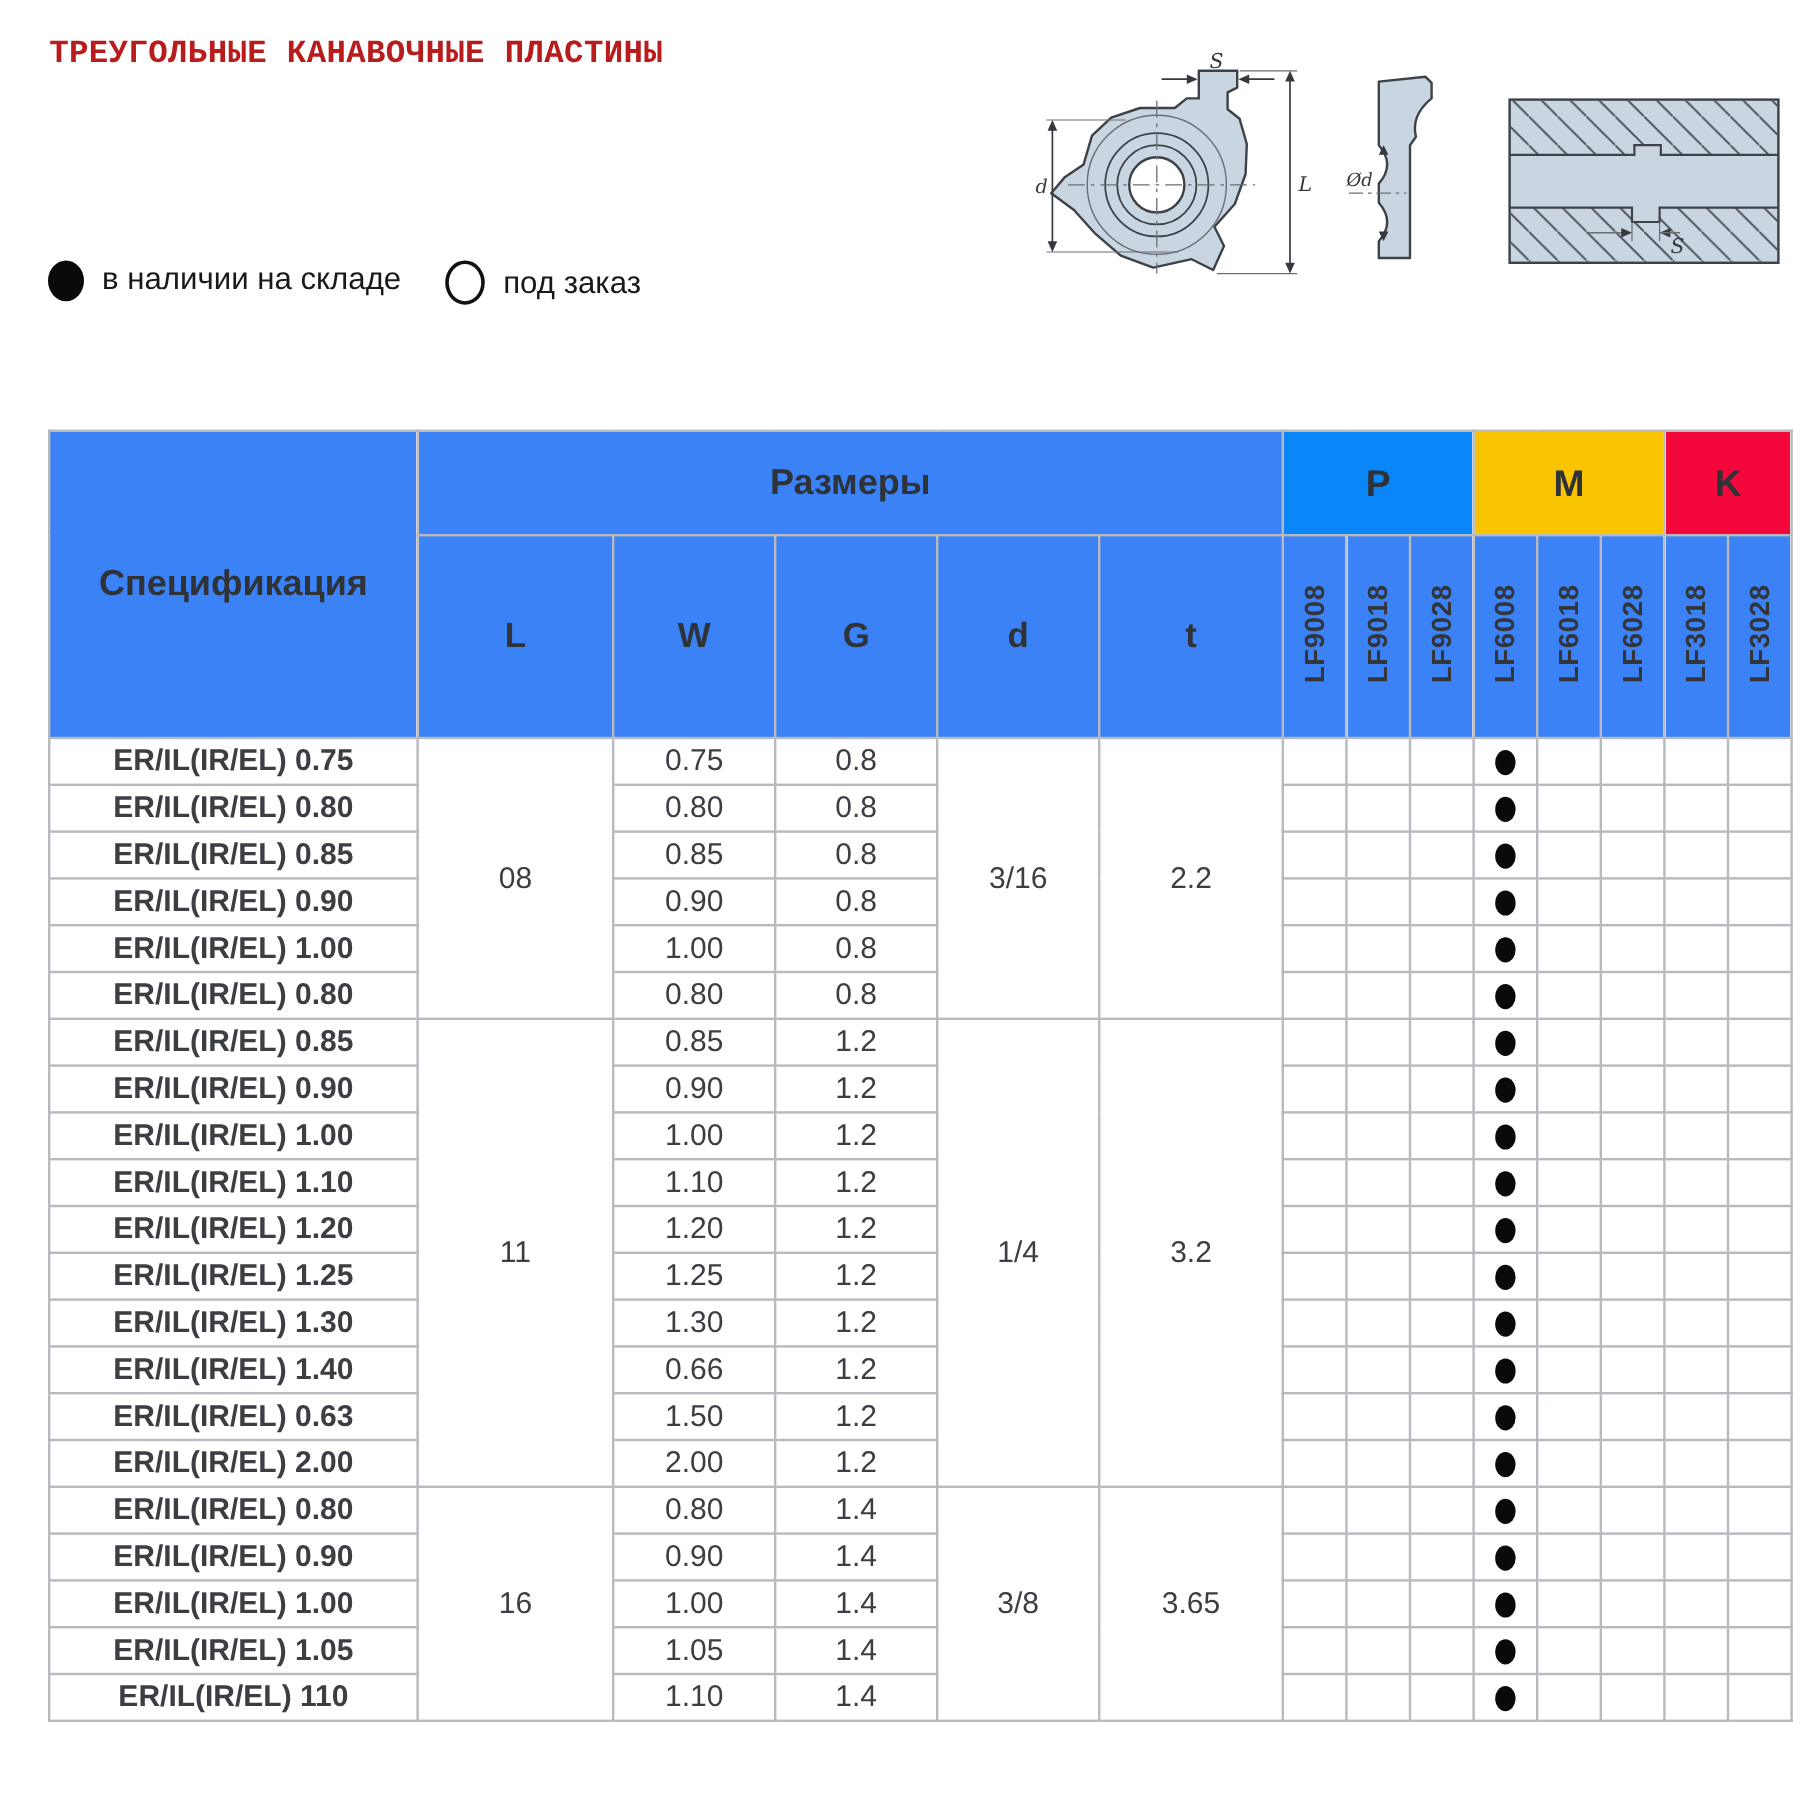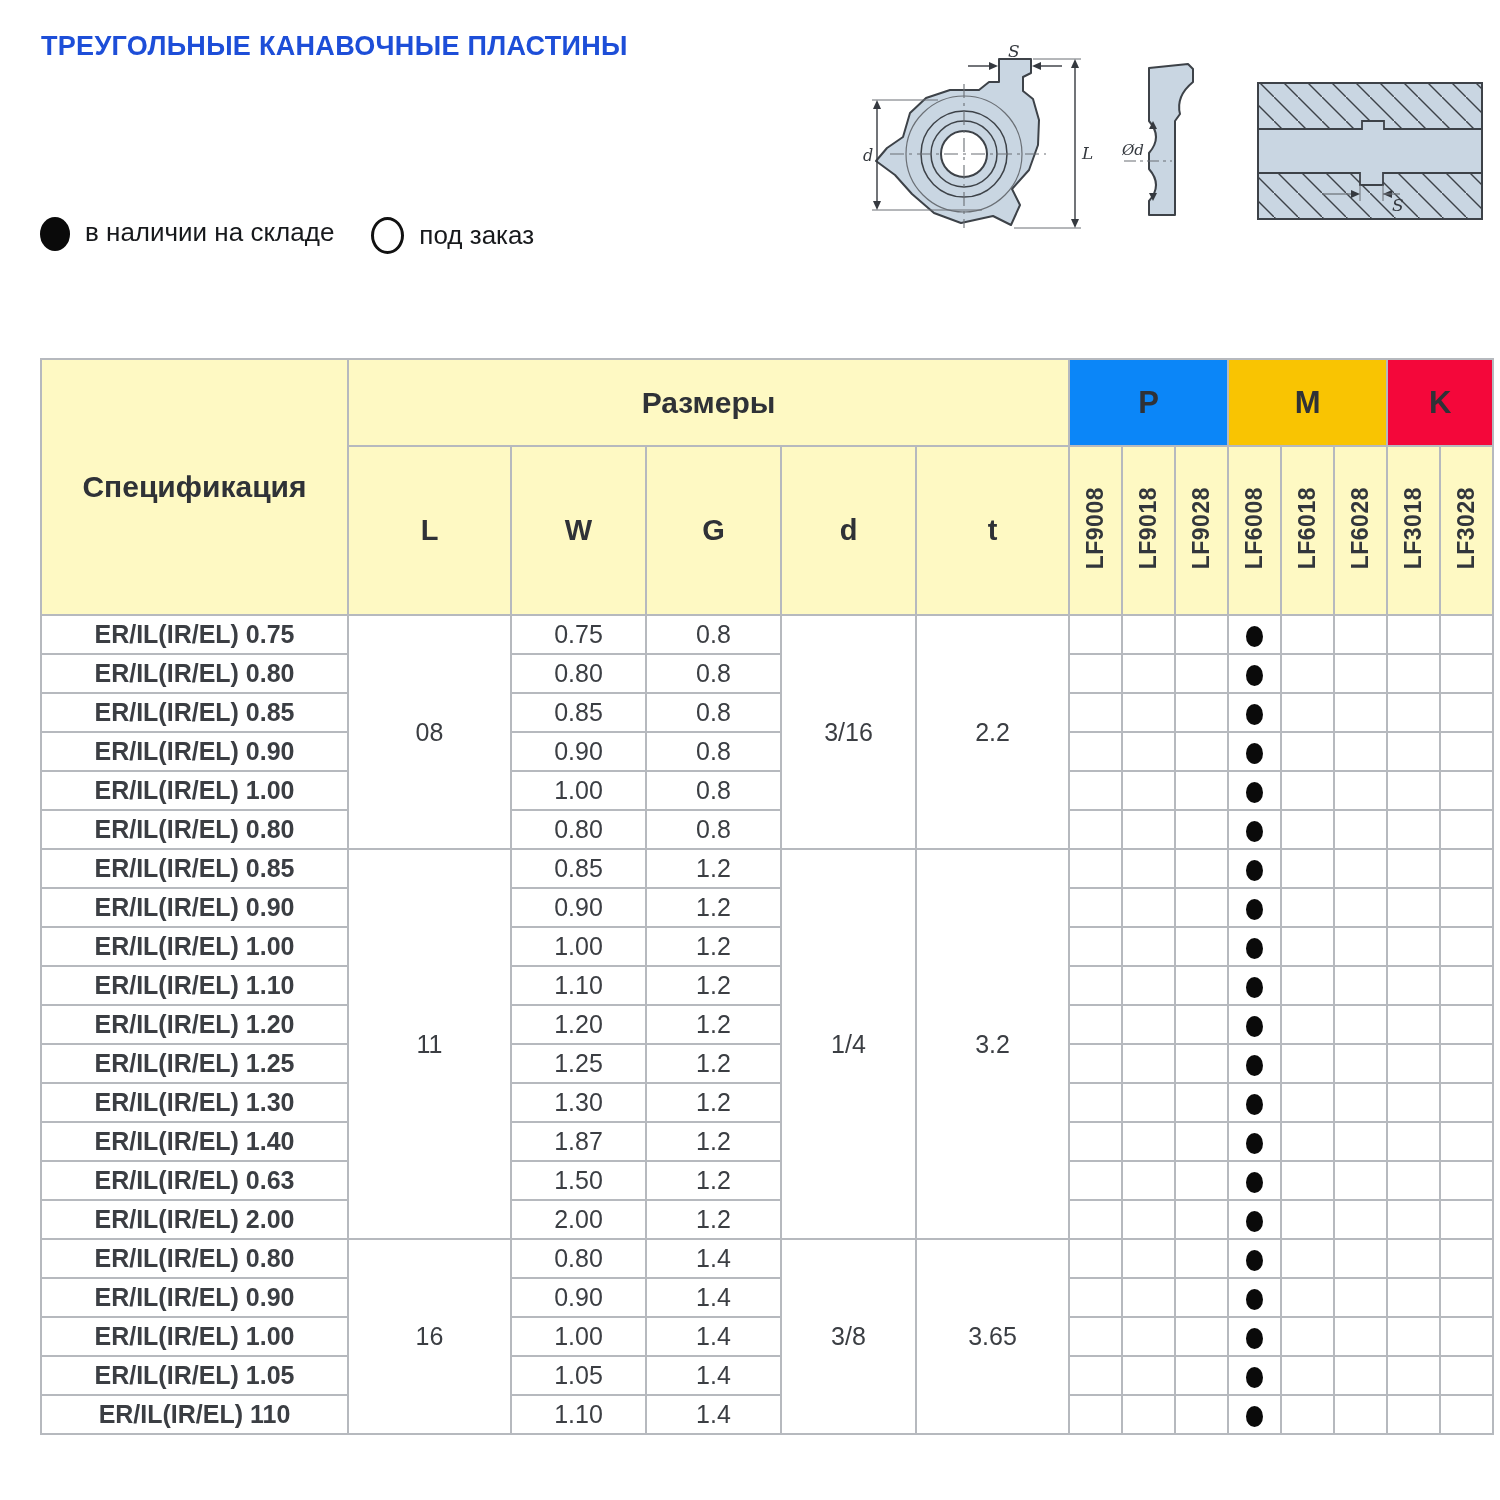--- a/index.html
+++ b/index.html
@@ -44,21 +44,21 @@
 
   
   table.spec-table {
     position:absolute; left:40px; top:358px;
     width:1452px; table-layout:fixed; border-collapse:collapse;
   }
   .spec-table th, .spec-table td {
     border:2px solid #b6b9be; padding:0; text-align:center; vertical-align:middle;
     overflow:hidden;
   }
-  .spec-table thead th { background:#fef9c3; font-weight:600; color:#2f3237; }
+  .spec-table thead th { background:#3b82f6; font-weight:600; color:#2f3237; }
   .hrow1 th { height:85px; font-size:30px; }
   .hrow2 th { height:167px; }
   th.spec-h { font-size:30px;margin-left:44px; }
   th.dims-h { font-size:30px; }
   th.grade { font-size:31px; font-weight:bold; color:#2f3237; }
   th.dim-h { font-size:29px; font-weight:normal; }
   th.lf-h  { font-weight:normal; }
   .vtext {
     display:inline-block; writing-mode:vertical-rl; transform:rotate(180deg);
     font-size:23px; color:#32363b; letter-spacing:.5px;
@@ -68,21 +68,21 @@
   .stock-dot {
     display:inline-block; width:17px; height:21px; border-radius:50%;
     background:#0a0a0a; vertical-align:middle;
   }
 </style>
 </head>
 <body>
 
 <div class="page">
 
-  <div class="eyebrow" style="color: #1d4ed8;">ТРЕУГОЛЬНЫЕ КАНАВОЧНЫЕ ПЛАСТИНЫ</div>
+  <div class="eyebrow" style="color: #b91c1c; font-family: Liberation Mono, monospace;">ТРЕУГОЛЬНЫЕ КАНАВОЧНЫЕ ПЛАСТИНЫ</div>
 
   <div class="legend">
     <span class="dot-filled"></span>
     <span class="lbl">в наличии на складе</span>
     <span class="item2">
       <span class="dot-hollow"></span>
       <span class="lbl">под заказ</span>
     </span>
   </div>
 
@@ -358,21 +358,21 @@
           <td class="lf"></td>
           <td class="lf"></td>
           <td class="lf"><span class="stock-dot" style="background: rgb(10, 10, 10);"></span></td>
           <td class="lf"></td>
           <td class="lf"></td>
           <td class="lf"></td>
           <td class="lf"></td>
         </tr>
         <tr>
           <td class="spec">ER/IL(IR/EL) 1.40</td>
-          <td class="num">1.87</td>
+          <td class="num">0.66</td>
           <td class="num">1.2</td>
           <td class="lf"></td>
           <td class="lf"></td>
           <td class="lf"></td>
           <td class="lf"><span class="stock-dot" style="background: rgb(10, 10, 10);"></span></td>
           <td class="lf"></td>
           <td class="lf"></td>
           <td class="lf"></td>
           <td class="lf"></td>
         </tr>

